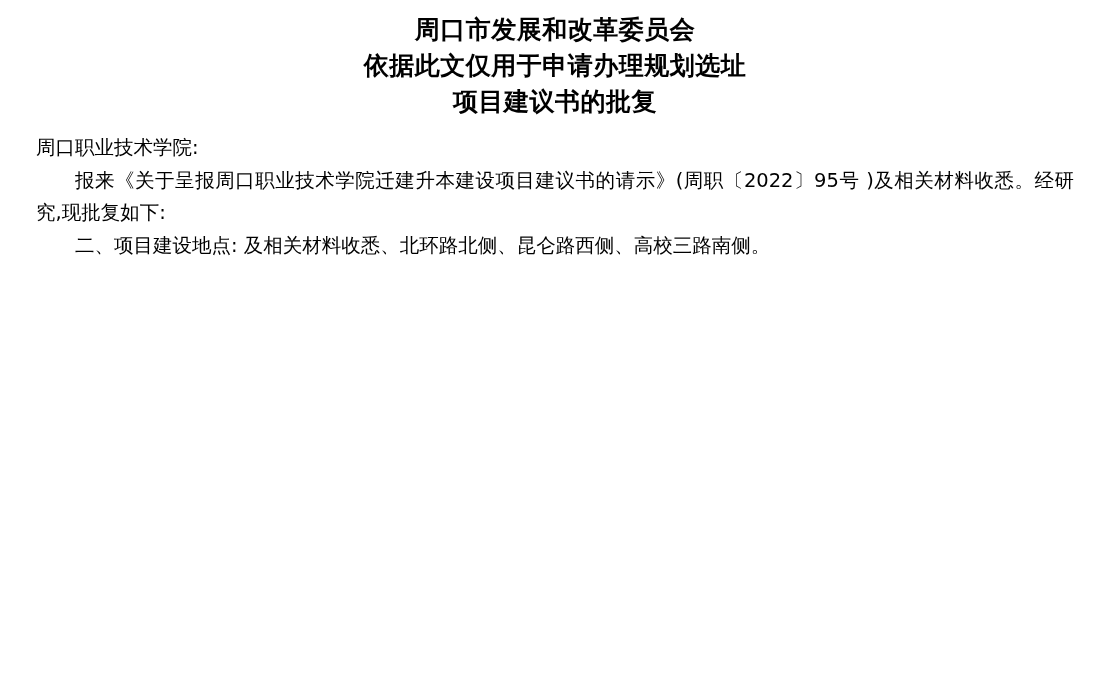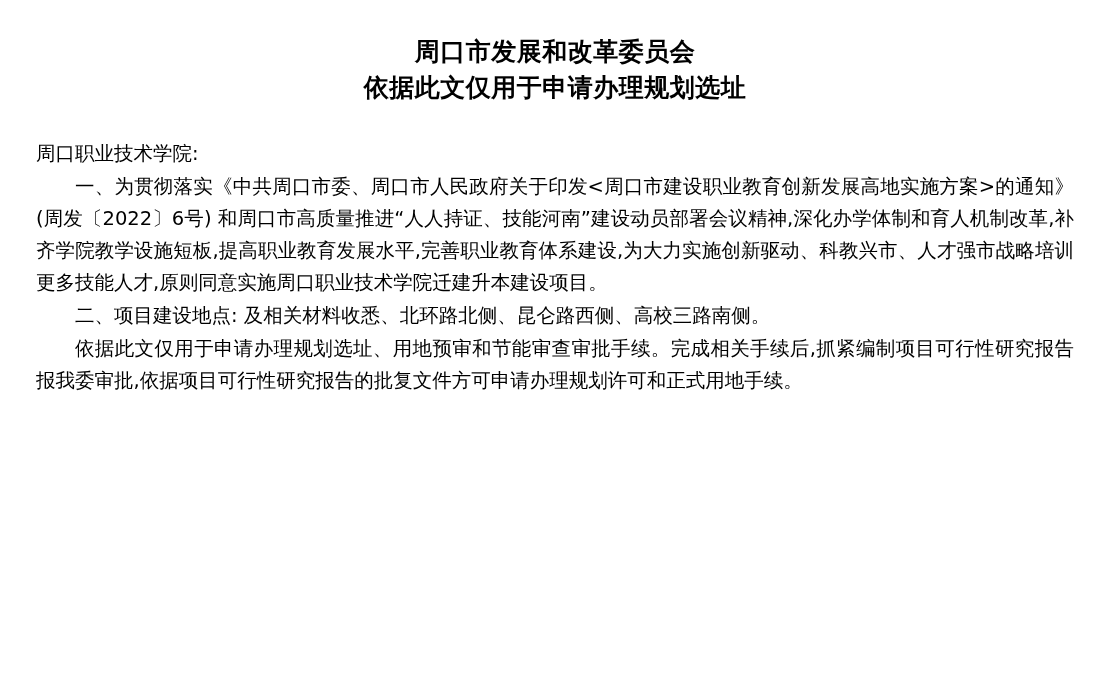--- a/index.html
+++ b/index.html
@@ -11,38 +11,38 @@
     width: 1110px;
     height: 698px;
     font-family: "DejaVu Sans", "Liberation Sans", sans-serif;
     color: #000000;
     overflow: hidden;
   }
   .page {
     width: 1110px;
     height: 698px;
     box-sizing: border-box;
-    padding: 34px 36px 10px 36px;
+    padding: 12px 36px 10px 36px;
     position: relative;
   }
   .doc-title {
     text-align: center;
     font-weight: bold;
     font-size: 25px;
     line-height: 36px;
     letter-spacing: 0.5px;
     margin: 0 auto;
     width: 86%;
   }
   .doc-title .tline {
     display: block;
     white-space: nowrap;
   }
   .body-block {
-    margin-top: 32px;
+    margin-top: 12px;
     font-size: 19.5px;
     line-height: 32px;
     text-align: justify;
     text-justify: inter-ideograph;
   }
   .p {
     margin: 0 0 1px 0;
     text-align: justify;
     text-justify: inter-ideograph;
   }
@@ -57,22 +57,22 @@
   }
 </style>
 </head>
 <body>
 
 <div class="page">
 
   <div class="doc-title">
     <span class="tline">周口市发展和改革委员会</span>
     <span class="tline">依据此文仅用于申请办理规划选址</span>
+    <span class="tline">项目建议书的批复</span>
   </div>
 
   <div class="body-block">
     <p class="p noindent">周口职业技术学院:</p>
-    <p class="p indent">一、为贯彻落实《中共周口市委、周口市人民政府关于印发&lt;周口市建设职业教育创新发展高地实施方案&gt;的通知》(周发〔2022〕6号) 和周口市高质量推进“人人持证、技能河南”建设动员部署会议精神,深化办学体制和育人机制改革,补齐学院教学设施短板,提高职业教育发展水平,完善职业教育体系建设,为大力实施创新驱动、科教兴市、人才强市战略培训更多技能人才,原则同意实施周口职业技术学院迁建升本建设项目。</p>
+    <p class="p indent">报来《关于呈报周口职业技术学院迁建升本建设项目建议书的请示》(周职〔2022〕95号 )及相关材料收悉。经研究,现批复如下:</p>
     <p class="p indent">二、项目建设地点: 及相关材料收悉、北环路北侧、昆仑路西侧、高校三路南侧。</p>
-    <p class="p indent">依据此文仅用于申请办理规划选址、用地预审和节能审查审批手续。完成相关手续后,抓紧编制项目可行性研究报告报我委审批,依据项目可行性研究报告的批复文件方可申请办理规划许可和正式用地手续。</p>
   </div>
 
 </div>
 
 </body></html>

